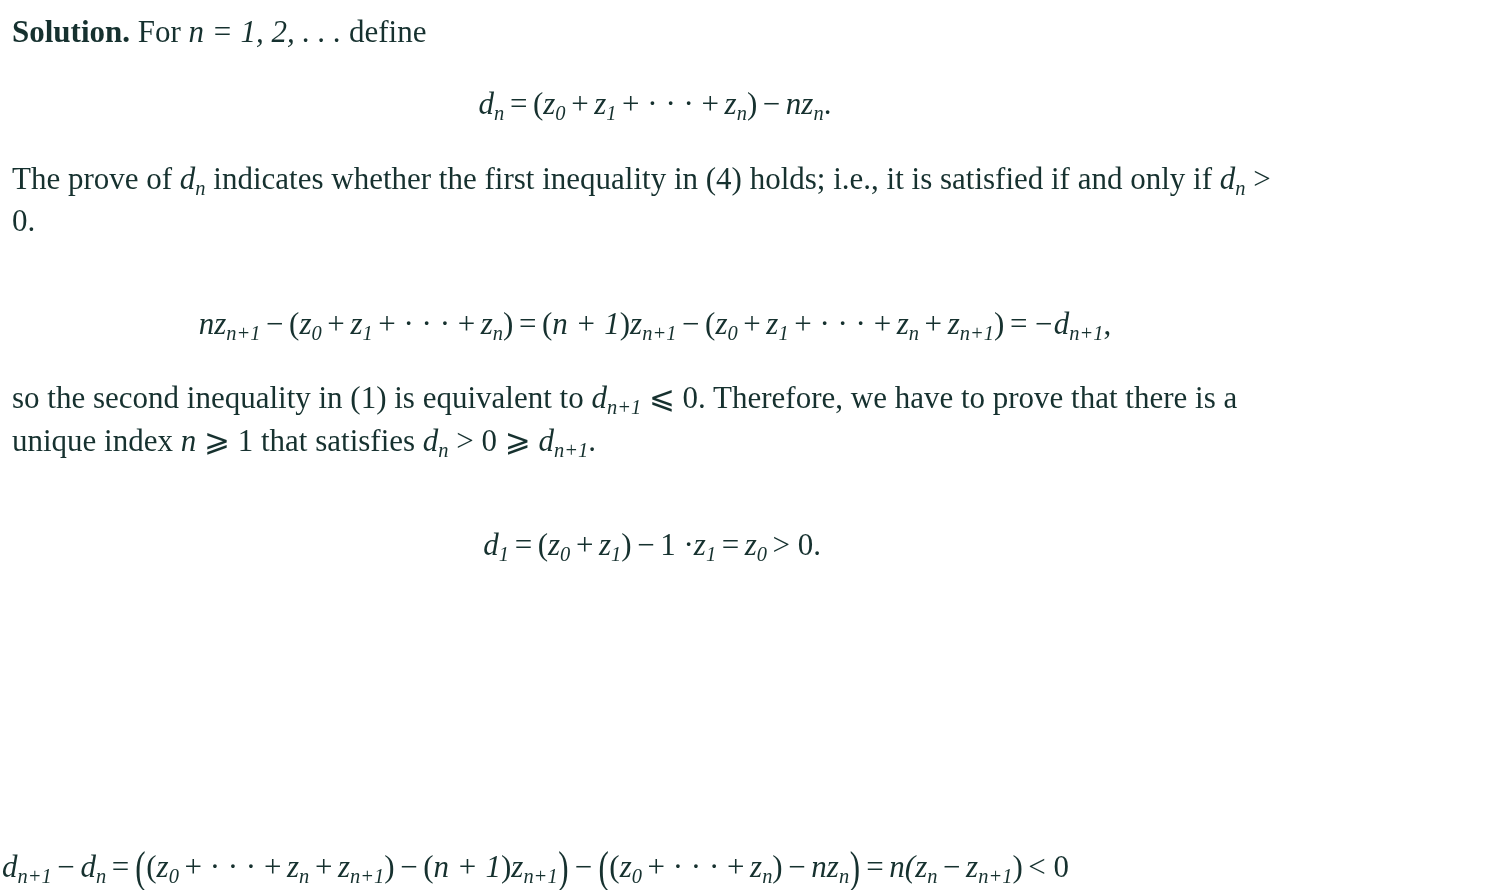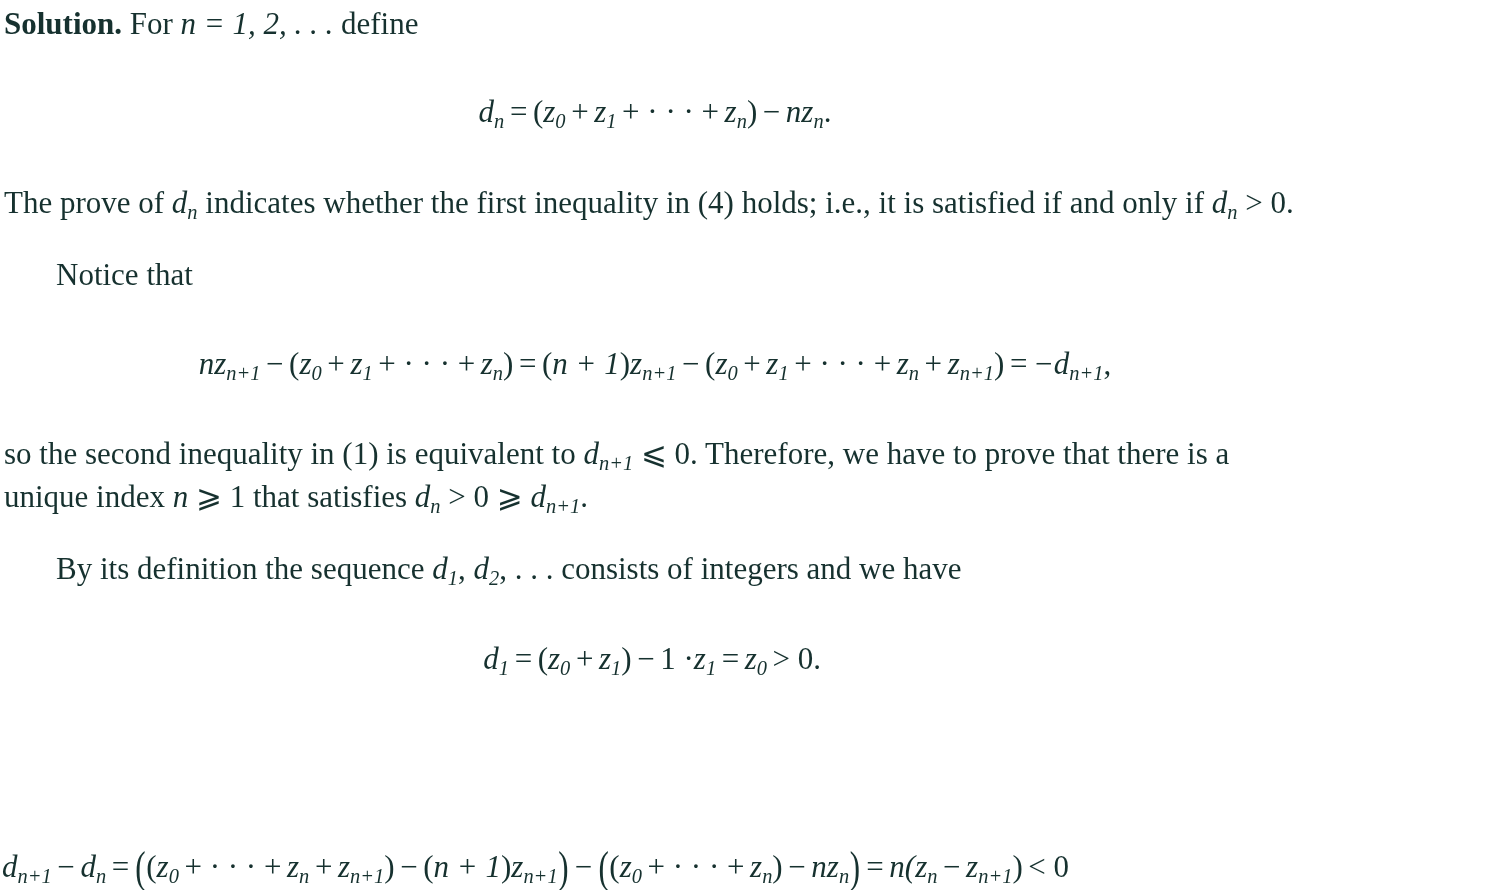--- a/index.html
+++ b/index.html
@@ -11,41 +11,41 @@
     width: 1506px;
     height: 890px;
     overflow: hidden;
     font-family: "Liberation Serif", serif;
     color: #1a2a2a;
   }
   .page {
     position: relative;
     width: 1310px;
     height: 890px;
-    padding: 4px;
+    padding: 12px;
     box-sizing: border-box;
     border-radius: 30px;
   }
   .body-text {
     font-size: 31px;
     line-height: 1.30;
     color: #16312f;
     margin: 0;
   }
   .para {
     margin: 0 0 0 0;
   }
   .indent {
     text-indent: 52px;
   }
   .display {
     text-align: center;
     font-size: 31px;
     color: #16312f;
-    margin: 16px;
+    margin: 0;
   }
   .mathit {
     font-family: "Liberation Serif", serif;
     font-style: italic;
   }
   .mathrm {
     font-style: normal;
   }
   .bold {
     font-weight: bold;
@@ -102,41 +102,35 @@
   </div>
 
   <div class="s4"></div>
 
   <p class="body-text para">
     <span class="mathrm">The prove of </span><span class="mathit">d</span><sub>n</sub><span class="mathrm"> indicates whether the first inequality in (4) holds; i.e., it is satisfied if and only if </span><span class="mathit">d</span><sub>n</sub><span class="mathrm"> &gt; 0.</span>
   </p>
 
   <div class="s3"></div>
 
-  <p class="body-text para indent">
-    <span class="mathrm">Notice that</span>
-  </p>
 
   <div class="s4"></div>
 
   <div class="display">
     <span class="mathit">nz</span><sub>n+1</sub><span class="opw">−</span><span class="paren">(</span><span class="mathit">z</span><sub>0</sub><span class="opw">+</span><span class="mathit">z</span><sub>1</sub><span class="opw">+ · · · +</span><span class="mathit">z</span><sub>n</sub><span class="paren">)</span><span class="opw">=</span><span class="paren">(</span><span class="mathit">n + 1</span><span class="paren">)</span><span class="mathit">z</span><sub>n+1</sub><span class="opw">−</span><span class="paren">(</span><span class="mathit">z</span><sub>0</sub><span class="opw">+</span><span class="mathit">z</span><sub>1</sub><span class="opw">+ · · · +</span><span class="mathit">z</span><sub>n</sub><span class="opw">+</span><span class="mathit">z</span><sub>n+1</sub><span class="paren">)</span><span class="opw">=</span><span class="mathit">−d</span><sub>n+1</sub><span class="mathrm">,</span>
   </div>
 
   <div class="s4"></div>
 
   <p class="body-text para">
     <span class="mathrm">so the second inequality in (1) is equivalent to </span><span class="mathit">d</span><sub>n+1</sub><span class="mathrm"> ⩽ 0.  Therefore, we have to prove that there is a unique index </span><span class="mathit">n</span><span class="mathrm"> ⩾ 1 that satisfies </span><span class="mathit">d</span><sub>n</sub><span class="mathrm"> &gt; 0 ⩾ </span><span class="mathit">d</span><sub>n+1</sub><span class="mathrm">.</span>
   </p>
 
   <div class="s3"></div>
 
-  <p class="body-text para indent">
-    <span class="mathrm">By its definition the sequence </span><span class="mathit">d</span><sub>1</sub><span class="mathrm">, </span><span class="mathit">d</span><sub>2</sub><span class="mathrm">, . . .</span><span class="mathrm"> consists of integers and we have</span>
-  </p>
 
   <div class="s4"></div>
 
   <div class="display">
     <span class="mathit">d</span><sub>1</sub><span class="opw">=</span><span class="paren">(</span><span class="mathit">z</span><sub>0</sub><span class="opw">+</span><span class="mathit">z</span><sub>1</sub><span class="paren">)</span><span class="opw">−</span><span class="mathrm">1 ·</span><span class="mathit">z</span><sub>1</sub><span class="opw">=</span><span class="mathit">z</span><sub>0</sub><span class="opw">&gt; 0.</span>
   </div>
 
   <div class="s4"></div>
 
 

